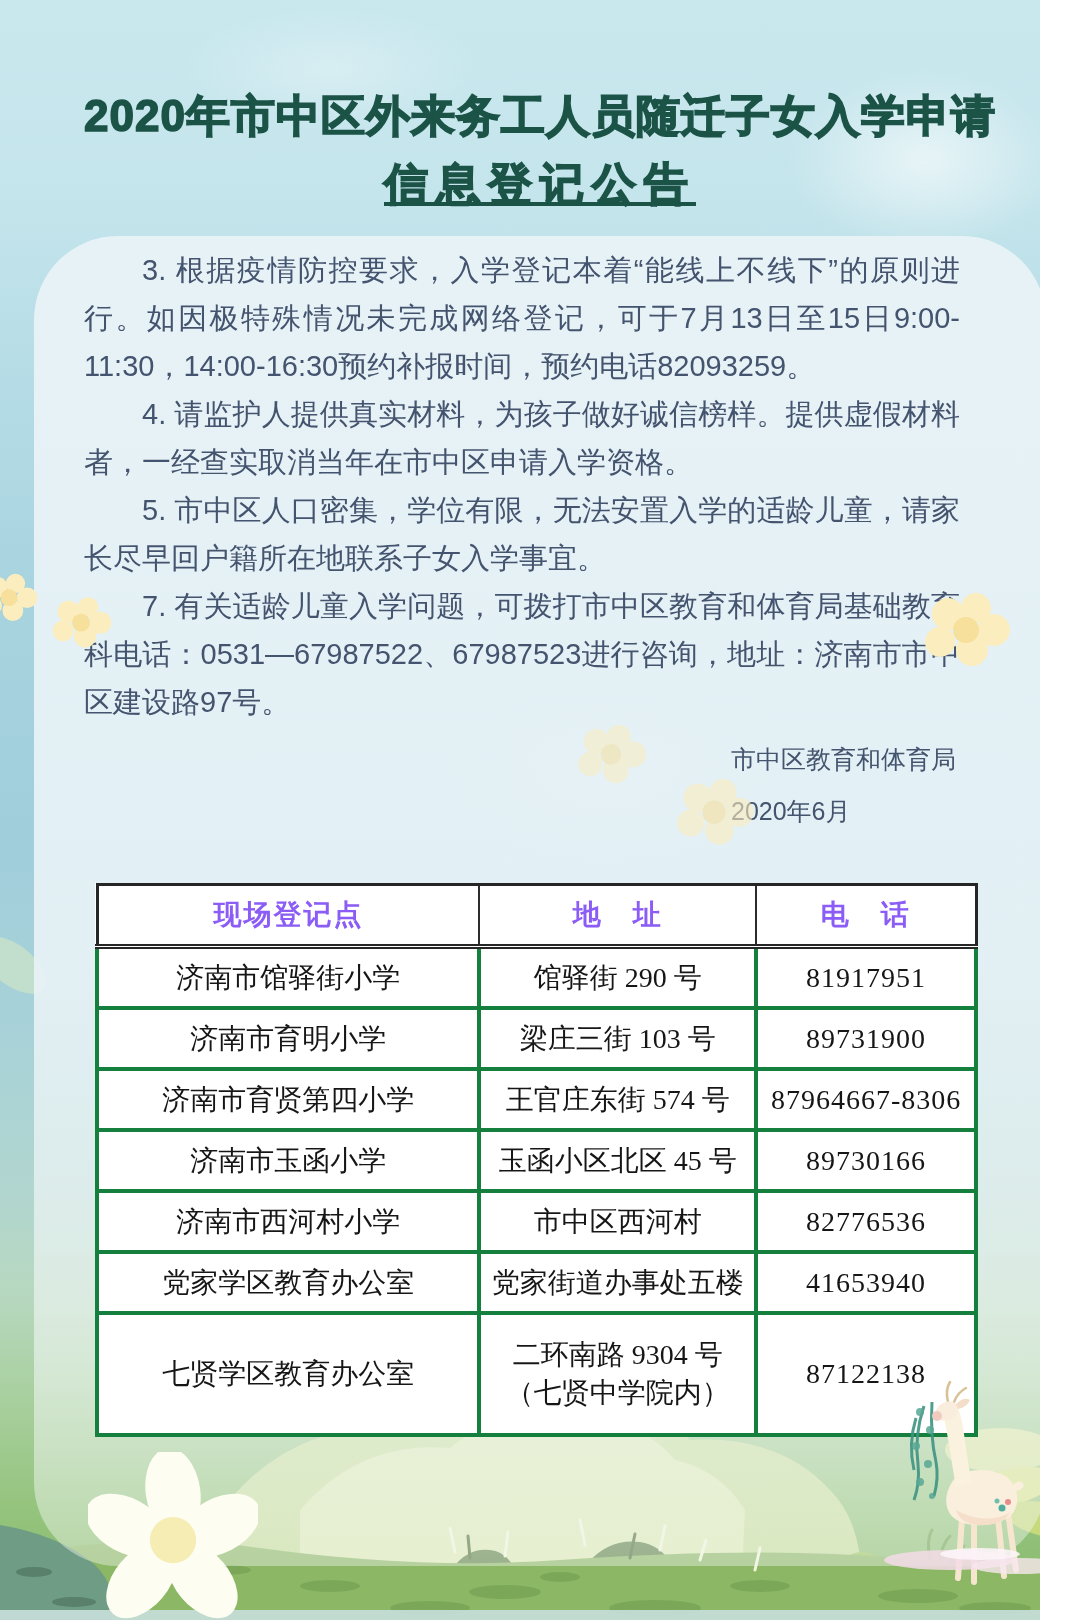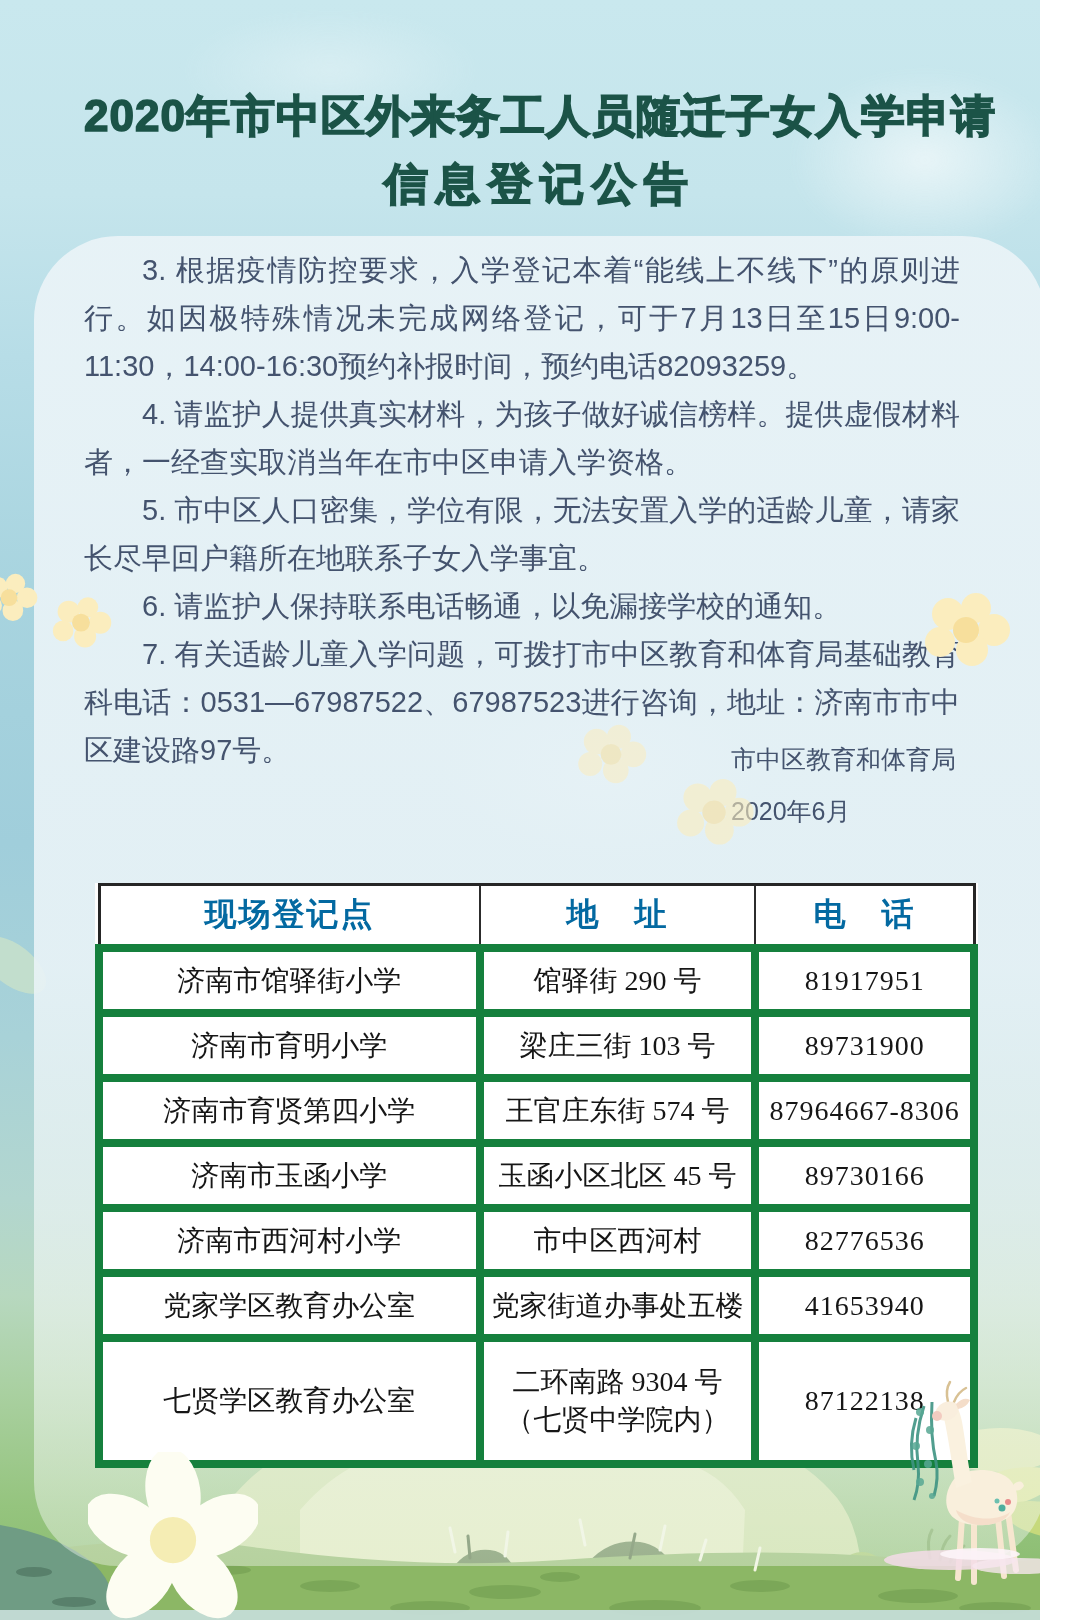--- a/index.html
+++ b/index.html
@@ -24,47 +24,47 @@
     background:linear-gradient(180deg,
       rgba(233,243,247,.95) 0%, rgba(233,243,247,.9) 55%,
       rgba(238,245,240,.62) 85%, rgba(240,246,238,.42) 100%);
   }
   
   .title{
     position:absolute;left:0;top:82px;width:1080px;text-align:center;
     color:#1b5347;font-weight:900;font-size:44px;line-height:68px;
     -webkit-text-stroke:1.6px #1b5347;letter-spacing:1px;
   }
-  .title .line2{letter-spacing:8px;}
+  .title .line2{letter-spacing:8px;text-decoration:underline;}
   
   .body-text{
     position:absolute;left:84px;top:246px;width:876px;
     color:#44536e;font-size:29px;line-height:48px;text-align:justify;
   }
   .body-text p{margin:0;text-indent:2em;}
   
   .signature{
     position:absolute;right:84px;top:733px;
     color:#44536e;font-size:25px;line-height:52px;
   }
   
   table.reg{
     position:absolute;left:95px;top:883px;width:883px;
     border-collapse:collapse;table-layout:fixed;
     border:3px solid #262626;background:#fefefe;
   }
   table.reg th{
     font-family:"Liberation Sans",sans-serif;font-weight:bold;
-    font-size:32px;color:#0369a1;height:56px;text-align:center;vertical-align:middle;
+    font-size:28px;color:#8b5cf6;height:56px;text-align:center;vertical-align:middle;
     border:2px solid #2c2c2c;border-bottom:5px double #262626;letter-spacing:2px;background:#fff;
   }
   table.reg td{
     font-family:"Liberation Serif","DejaVu Serif",serif;
     font-size:28px;color:#161616;height:55px;text-align:center;vertical-align:middle;
-    border:8px solid #15803d;background:#fff;white-space:pre-line;
+    border:4px solid #15803d;background:#fff;white-space:pre-line;
   }
   table.reg tr.tall td{height:116px;}
   table.reg td.phone{letter-spacing:1px;}
   
   .decor{position:absolute;pointer-events:none;}
   .hills{left:0;bottom:0;width:1080px;height:300px;}
   .flower-y{width:96px;height:80px;}
   .flower-y.f1{left:918px;top:592px;}
   .flower-y.f2{left:-22px;top:572px;width:62px;height:54px;}
   .flower-y.f3{left:48px;top:596px;width:66px;height:56px;}
@@ -133,21 +133,20 @@
 
   <div class="title">
     <div class="line1">2020年市中区外来务工人员随迁子女入学申请</div>
     <div class="line2">信息登记公告</div>
   </div>
 
   <div class="body-text">
     <p>3. 根据疫情防控要求，入学登记本着“能线上不线下”的原则进行。如因极特殊情况未完成网络登记，可于7月13日至15日9:00-11:30，14:00-16:30预约补报时间，预约电话82093259。</p>
     <p>4. 请监护人提供真实材料，为孩子做好诚信榜样。提供虚假材料者，一经查实取消当年在市中区申请入学资格。</p>
     <p>5. 市中区人口密集，学位有限，无法安置入学的适龄儿童，请家长尽早回户籍所在地联系子女入学事宜。</p>
-    <p>6. 请监护人保持联系电话畅通，以免漏接学校的通知。</p>
     <p>7. 有关适龄儿童入学问题，可拨打市中区教育和体育局基础教育科电话：0531—67987522、67987523进行咨询，地址：济南市市中区建设路97号。</p>
   </div>
 
   <div class="signature">
     <div>市中区教育和体育局</div>
     <div>2020年6月</div>
   </div>
 
   <table class="reg">
     <colgroup>

